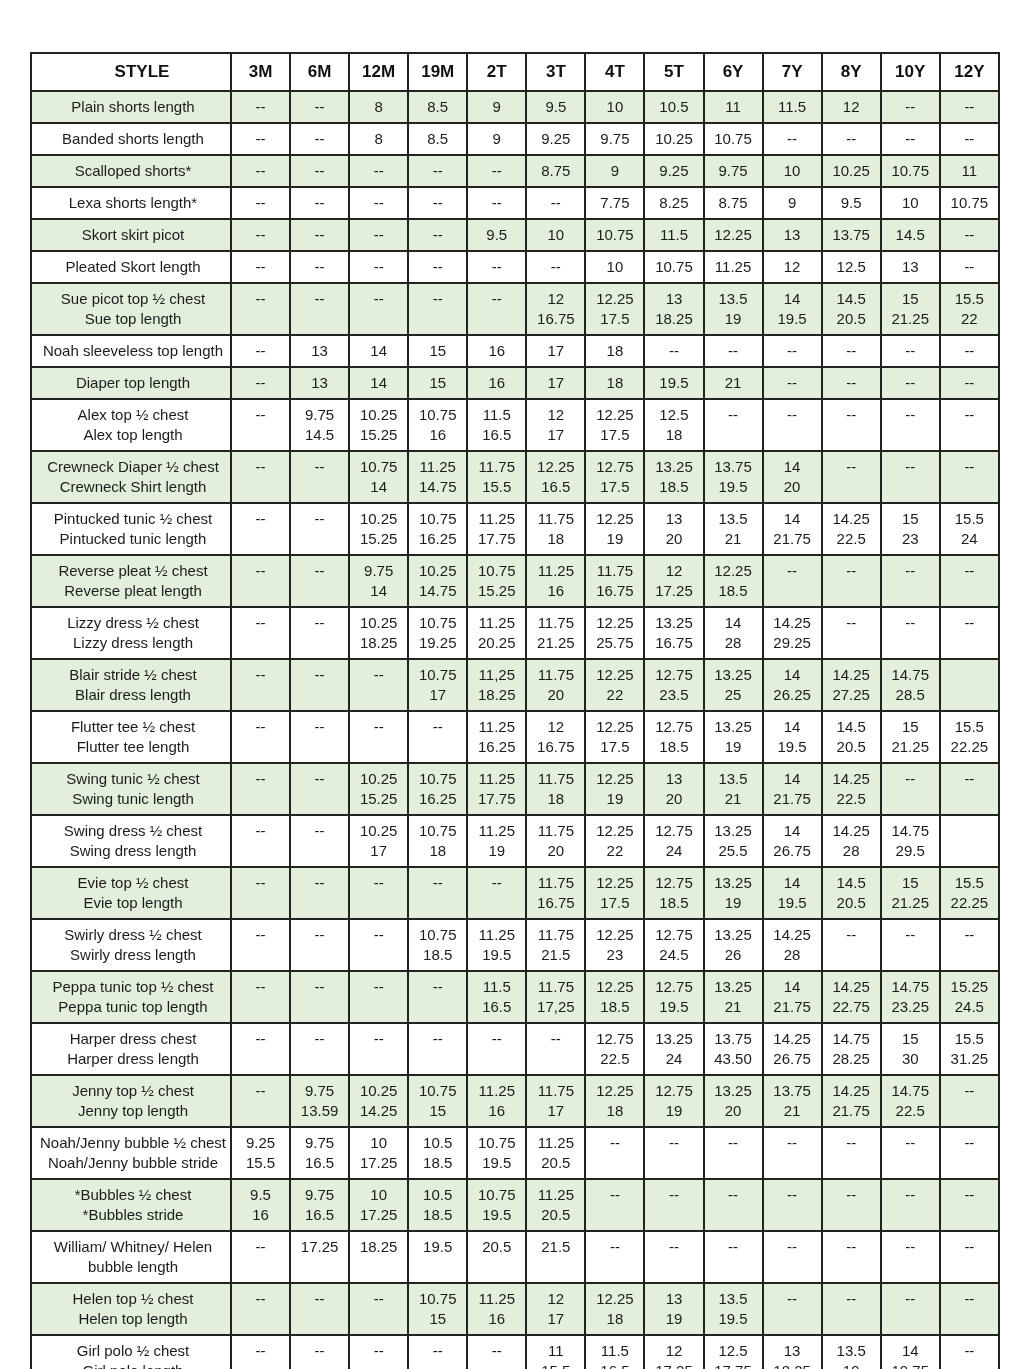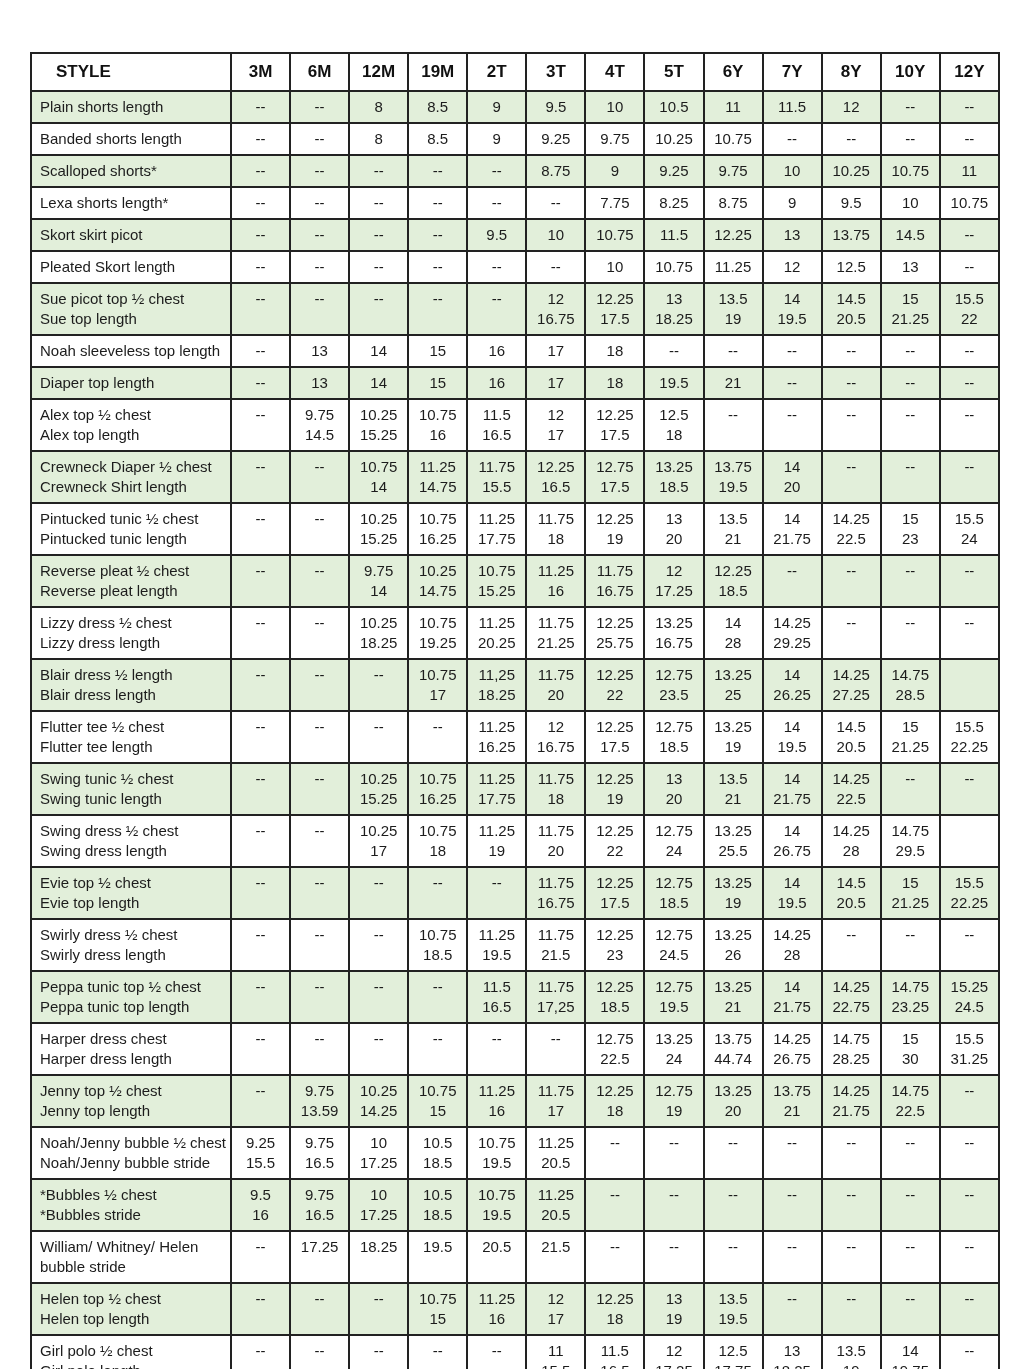--- a/index.html
+++ b/index.html
@@ -27,34 +27,34 @@
   }
   th {
     background: #ffffff;
     color: #111111;
     font-size: 17px;
     font-weight: bold;
     text-align: center;
     padding: 8px 2px;
   }
   th.style-th {
-    text-align: left;
+    text-align: center;
     padding-left: 24px;
   }
   td {
     color: #1c1c1c;
     font-size: 15px;
     line-height: 20px;
     vertical-align: top;
     text-align: center;
     padding: 5px 2px;
     background: #ffffff;
   }
   td.style-cell {
-    text-align: left;
+    text-align: center;
     padding-left: 8px;
     padding-right: 4px;
   }
   tr.shaded td { background: #e2efda; }
 </style>
 </head>
 <body>
 
 <div class="page">
   <table class="size-chart">
@@ -746,21 +746,21 @@
           </td>
           <td class="value-cell">
             <div>--</div>
           </td>
           <td class="value-cell">
             <div>--</div>
           </td>
         </tr>
         <tr class="shaded">
           <td class="style-cell">
-            <div>Blair dress ½ length</div>
+            <div>Blair stride ½ chest</div>
             <div>Blair dress length</div>
           </td>
           <td class="value-cell">
             <div>--</div>
           </td>
           <td class="value-cell">
             <div>--</div>
           </td>
           <td class="value-cell">
             <div>--</div>
@@ -1149,21 +1149,21 @@
           <td class="value-cell">
             <div>12.75</div>
             <div>22.5</div>
           </td>
           <td class="value-cell">
             <div>13.25</div>
             <div>24</div>
           </td>
           <td class="value-cell">
             <div>13.75</div>
-            <div>44.74</div>
+            <div>43.50</div>
           </td>
           <td class="value-cell">
             <div>14.25</div>
             <div>26.75</div>
           </td>
           <td class="value-cell">
             <div>14.75</div>
             <div>28.25</div>
           </td>
           <td class="value-cell">
@@ -1329,21 +1329,21 @@
           <td class="value-cell">
             <div>--</div>
           </td>
           <td class="value-cell">
             <div>--</div>
           </td>
         </tr>
         <tr>
           <td class="style-cell">
             <div>William/ Whitney/ Helen</div>
-            <div>bubble stride</div>
+            <div>bubble length</div>
           </td>
           <td class="value-cell">
             <div>--</div>
           </td>
           <td class="value-cell">
             <div>17.25</div>
           </td>
           <td class="value-cell">
             <div>18.25</div>
           </td>

